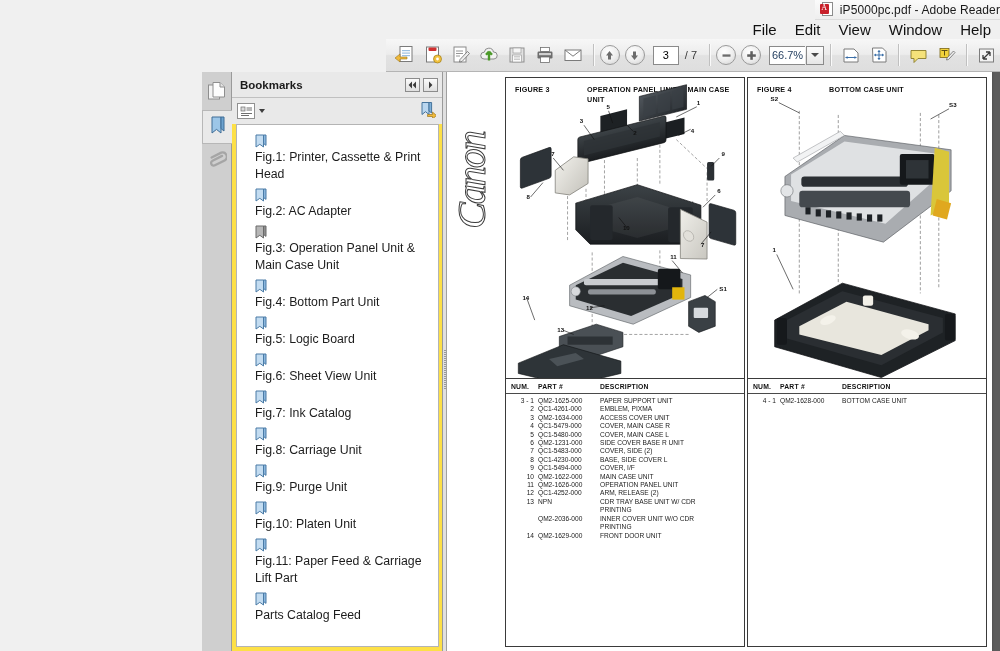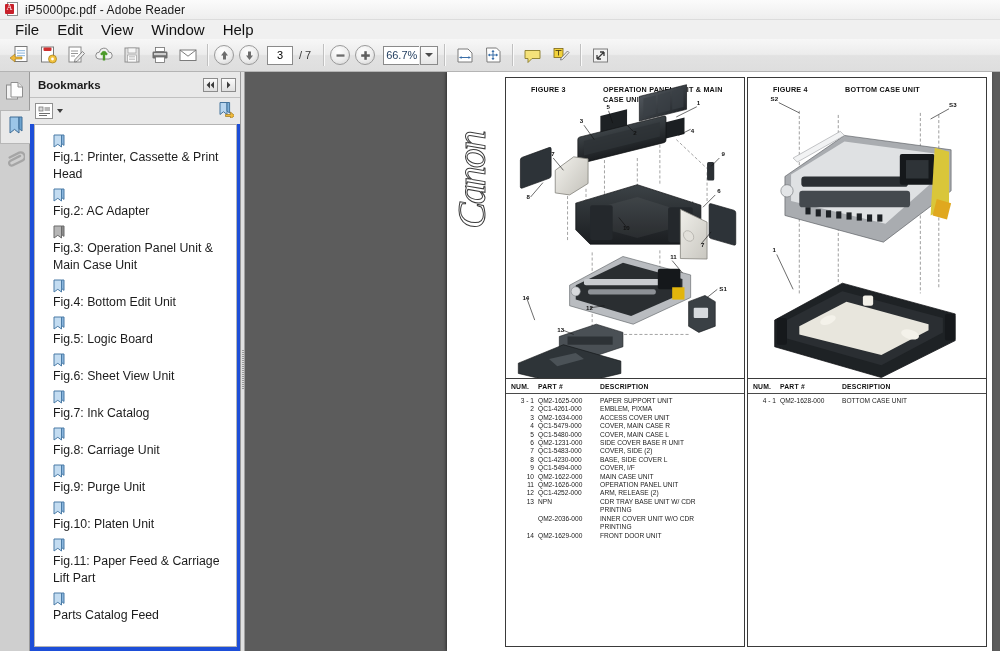--- a/index.html
+++ b/index.html
@@ -4,21 +4,21 @@
 <style>
   * { box-sizing: border-box; }
   html, body { margin:0; padding:0; }
   body {
     width:1000px; height:651px; overflow:hidden;
     font-family:"Liberation Sans", sans-serif;
     font-size:12px; color:#000;
     background:#f0f0f0;
   }
   .app { width:1000px; height:651px; display:flex; flex-direction:column;
-         background:#f0f0f0; position:relative; }
+         background:#f0f0f0; position:relative;align-items:flex-end; }
 
   
   .titlebar {
     height:20px; flex:0 0 20px; display:flex; align-items:center;
     background:linear-gradient(#fbfbfb,#eeeeee);
     padding-left:5px; border-bottom:1px solid #dcdcdc;
   }
   .title-icon { width:14px; height:15px; position:relative; margin-right:6px;
                 flex:0 0 14px; }
   .title-icon .pg { position:absolute; left:2px; top:0; width:11px; height:14px;
@@ -65,21 +65,21 @@
   .body { flex:1 1 auto; display:flex; min-height:0; }
 
   .tabrail { width:30px; flex:0 0 30px; background:#cfcfcf;
              border-right:1px solid #9a9a9a; display:flex; flex-direction:column;
              align-items:center; padding-top:4px; }
   .railtab { width:30px; height:34px; display:flex; align-items:center;
              justify-content:center; position:relative; }
   .railtab.active { background:#e9e9e9; border-top:1px solid #b7b7b7;
                     border-bottom:1px solid #b7b7b7; border-left:1px solid #b7b7b7; }
 
-  .navpane { width:211px; flex:0 0 211px; background:#1d4ed8;
+  .navpane { width:211px; flex:0 0 211px; background:#fde047;
              display:flex; flex-direction:column; border-right:1px solid #9a9a9a; }
   .navhdr { height:26px; flex:0 0 26px; display:flex; align-items:center;
             padding:0 4px 0 8px; background:#e9e9e9; border-bottom:1px solid #c0c0c0; }
   .navhdr-title { font-weight:bold; font-size:11.5px; color:#1b1b1b; flex:1; }
   .navbtn { width:15px; height:14px; background:linear-gradient(#fbfbfb,#dfdfdf);
             border:1px solid #8c8c8c; display:flex; align-items:center;
             justify-content:center; margin-left:3px; }
   .navtools { height:26px; flex:0 0 26px; display:flex; align-items:center;
               padding:0 6px 0 5px; background:#e9e9e9; }
   .opt-btn { width:18px; height:16px; border:1px solid #909090; background:#fff;
@@ -109,21 +109,21 @@
                 font-size:40px; letter-spacing:-2px; color:#fff;
                 -webkit-text-stroke:1px #3b3b3b; text-shadow:0 0 0 #fff;
                 white-space:nowrap; font-style:italic; font-weight:normal; }
 
   .fig-outer { position:absolute; left:58px; top:5px; right:5px; bottom:4px;
                display:flex; }
   .figcol { flex:1 1 0; display:flex; flex-direction:column; min-width:0; }
   .figcol.left { margin-right:2px; }
   .figbox { border:1.5px solid #3a3a3a; height:302px; position:relative;
             background:#fff; overflow:hidden; }
-  .fighdr { position:absolute; top:7px; left:16px; right:0; padding:0 9px;
+  .fighdr { position:absolute; top:7px; left:0; right:0; padding:0 9px;
             display:flex; font-size:7.2px; font-weight:bold; color:#111;
             letter-spacing:.2px; }
   .fighdr .fno { width:72px; flex:0 0 72px; }
   .fighdr .ftitle { line-height:9.5px; }
 
   .tblbox { border:1.5px solid #3a3a3a; border-top:none; flex:1 1 auto;
             position:relative; background:#fff; overflow:hidden; }
   .tblhdr { display:flex; font-size:6.8px; font-weight:bold; color:#111;
             padding:4px 0 3px 5px; border-bottom:1px solid #4a4a4a; letter-spacing:.2px; }
   .tblrow { display:flex; font-size:6.6px; color:#1a1a1a; line-height:8.4px;
@@ -388,21 +388,21 @@
           <span class="bklabel">Fig.3: Operation Panel Unit &amp; Main Case Unit</span>
         </div>
 
         <div class="bkrow">
           <span class="bkicon">
             <svg width="13" height="15" viewBox="0 0 13 15">
                 <path d="M1 1h7.5v12L4.8 10.3 1 13z" fill="#c3dcf1" stroke="#4a7ba6"></path>
                 <path d="M8.5 1H11v10.4L8.5 9.4z" fill="#8ab6dd" stroke="#4a7ba6"></path>
               </svg>
           </span>
-          <span class="bklabel">Fig.4: Bottom Edit Unit</span>
+          <span class="bklabel">Fig.4: Bottom Part Unit</span>
         </div>
 
         <div class="bkrow">
           <span class="bkicon">
             <svg width="13" height="15" viewBox="0 0 13 15">
                 <path d="M1 1h7.5v12L4.8 10.3 1 13z" fill="#c3dcf1" stroke="#4a7ba6"></path>
                 <path d="M8.5 1H11v10.4L8.5 9.4z" fill="#8ab6dd" stroke="#4a7ba6"></path>
               </svg>
           </span>
           <span class="bklabel">Fig.5: Logic Board</span>

